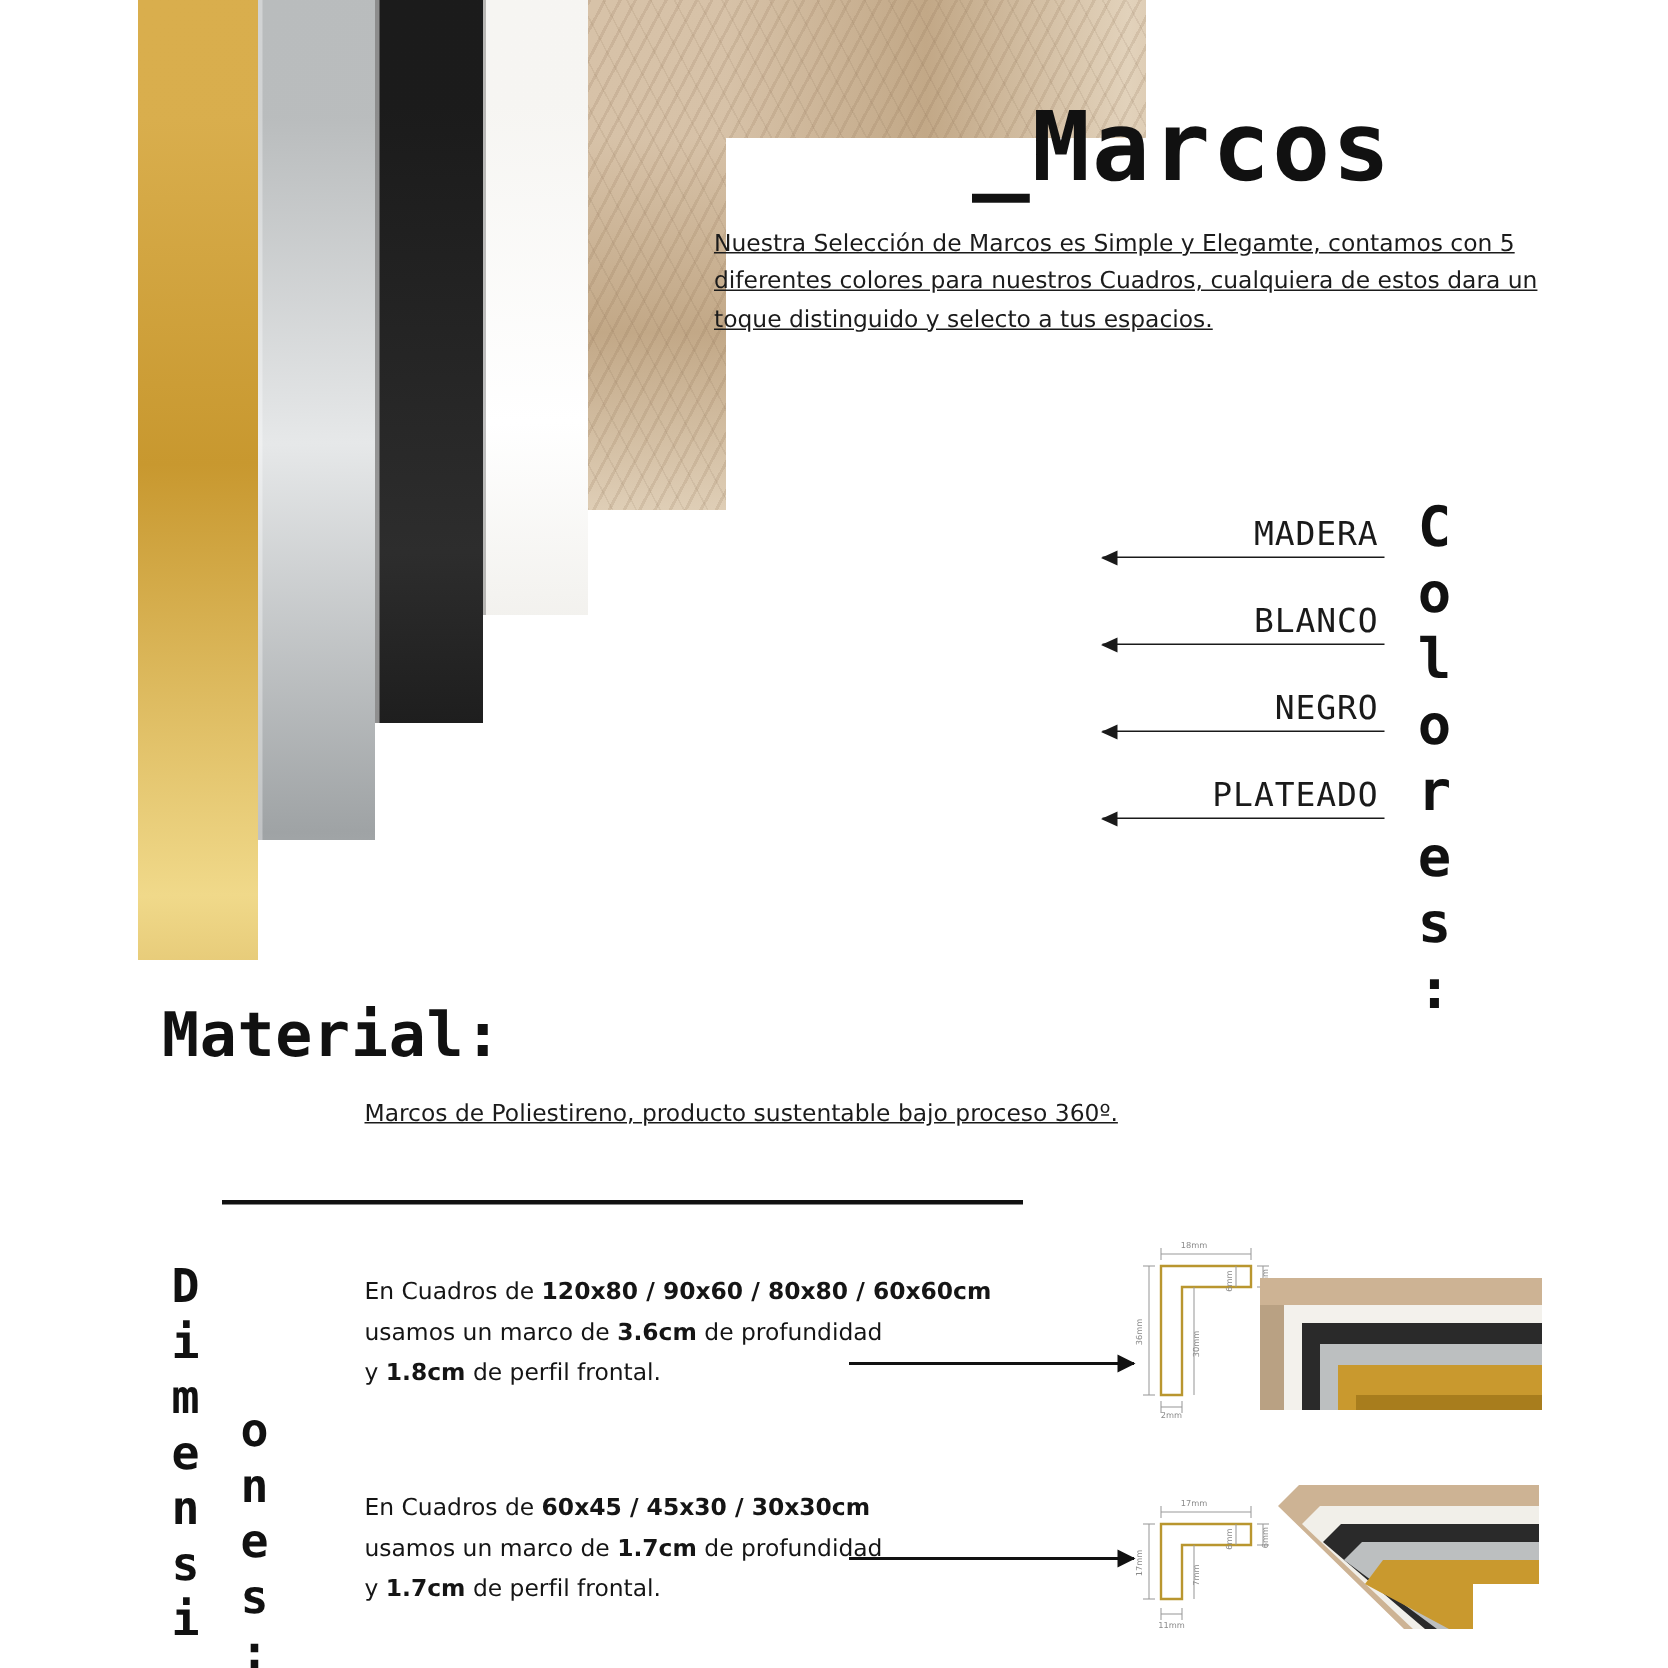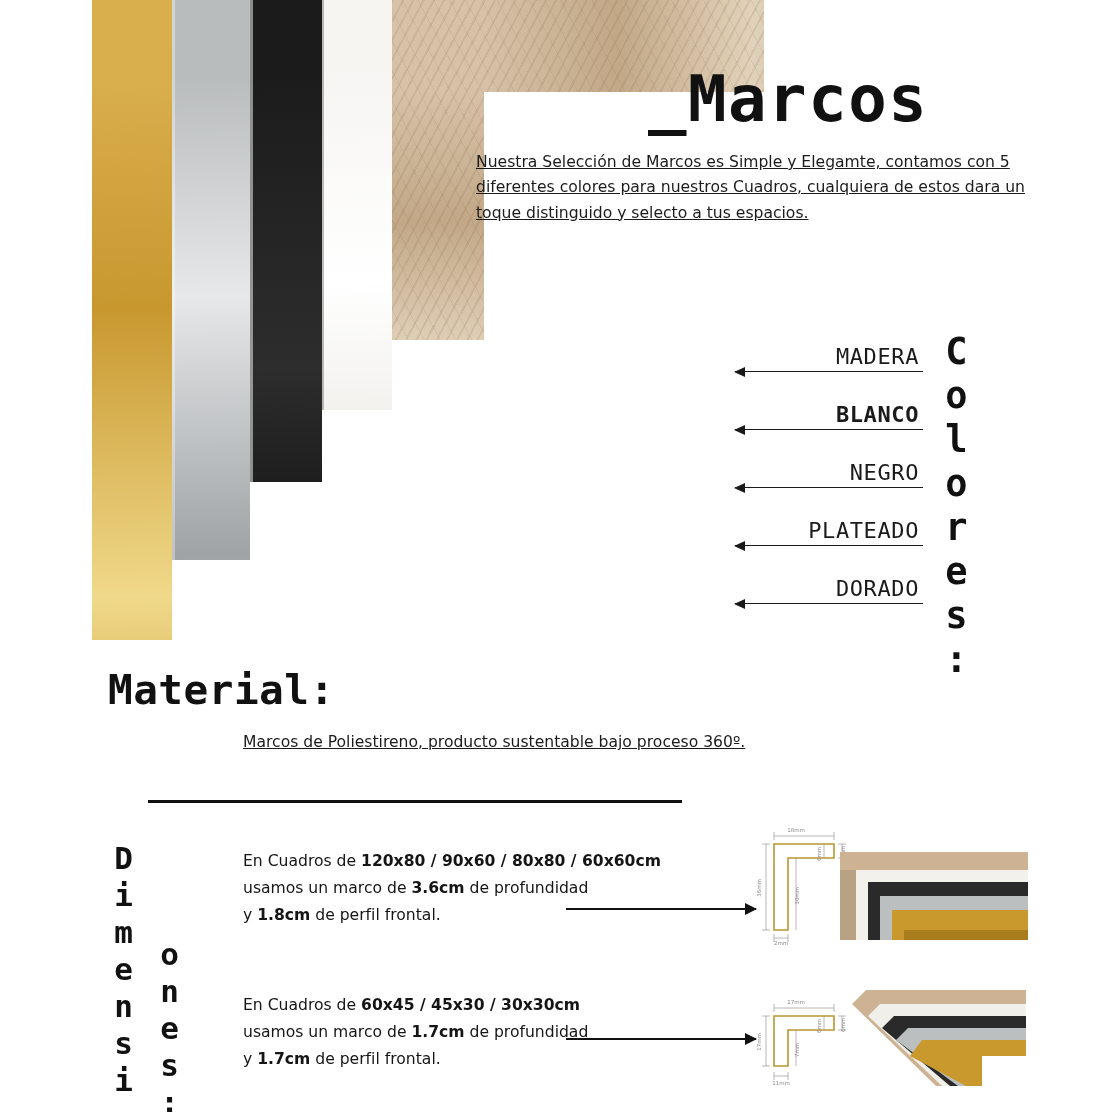--- a/index.html
+++ b/index.html
@@ -255,42 +255,36 @@
 
   <div class="colores-vertical">Colores:</div>
 
   <div class="legend">
     <div class="legend-row" style="top:0;">
       <div class="legend-line">
         <span class="legend-arrow"></span>
         <span class="legend-label">MADERA</span>
       </div>
     </div>
-    <div class="legend-row" style="top:58px;font-weight:bold;">
+    <div class="legend-row" style="top:58px;">
       <div class="legend-line">
         <span class="legend-arrow"></span>
         <span class="legend-label">BLANCO</span>
       </div>
     </div>
     <div class="legend-row" style="top:116px;">
       <div class="legend-line">
         <span class="legend-arrow"></span>
         <span class="legend-label">NEGRO</span>
       </div>
     </div>
     <div class="legend-row" style="top:174px;">
       <div class="legend-line">
         <span class="legend-arrow"></span>
         <span class="legend-label">PLATEADO</span>
-      </div>
-    </div>
-    <div class="legend-row" style="top:232px;">
-      <div class="legend-line">
-        <span class="legend-arrow"></span>
-        <span class="legend-label">DORADO</span>
       </div>
     </div>
   </div>
 </div>
 
 <div class="material-title">Material:</div>
 <div class="material-text">Marcos de Poliestireno, producto sustentable bajo proceso 360º.</div>
 <div class="divider"></div>
 
 <div class="dim-vertical">

